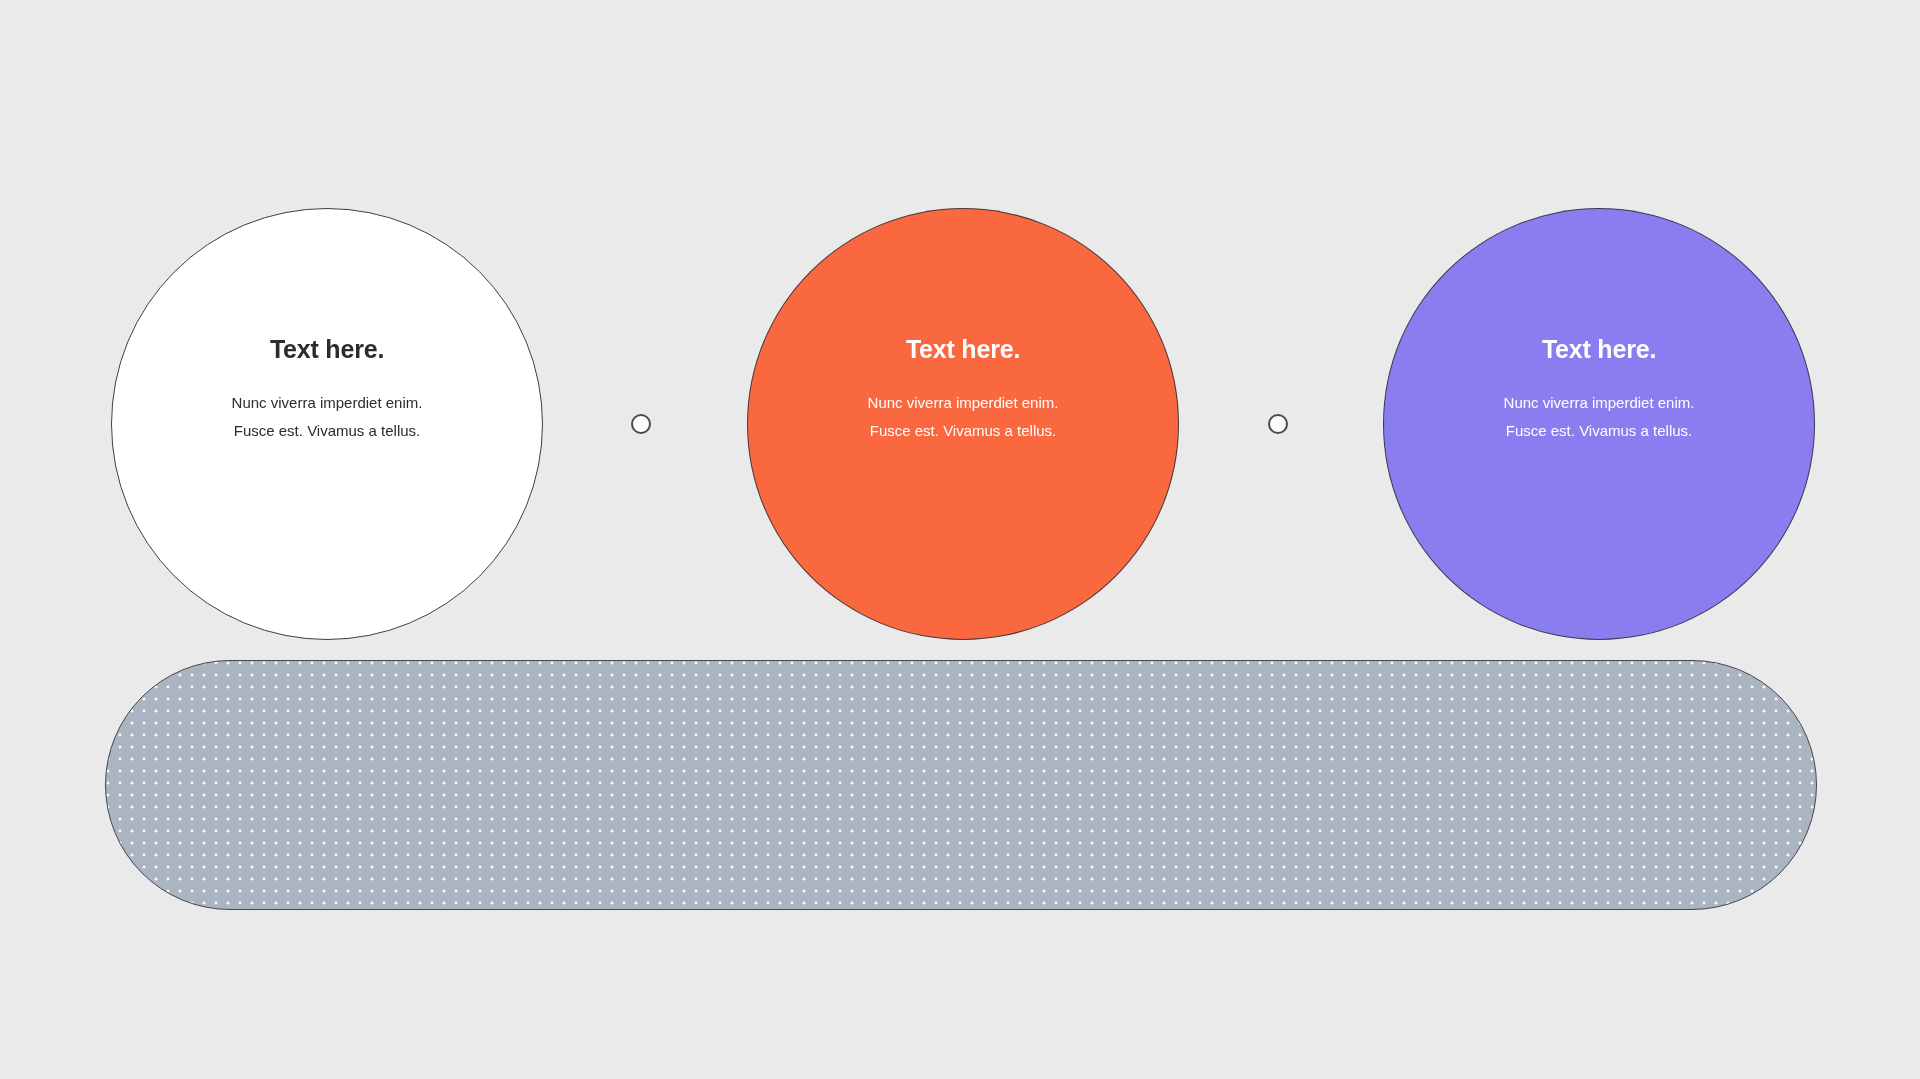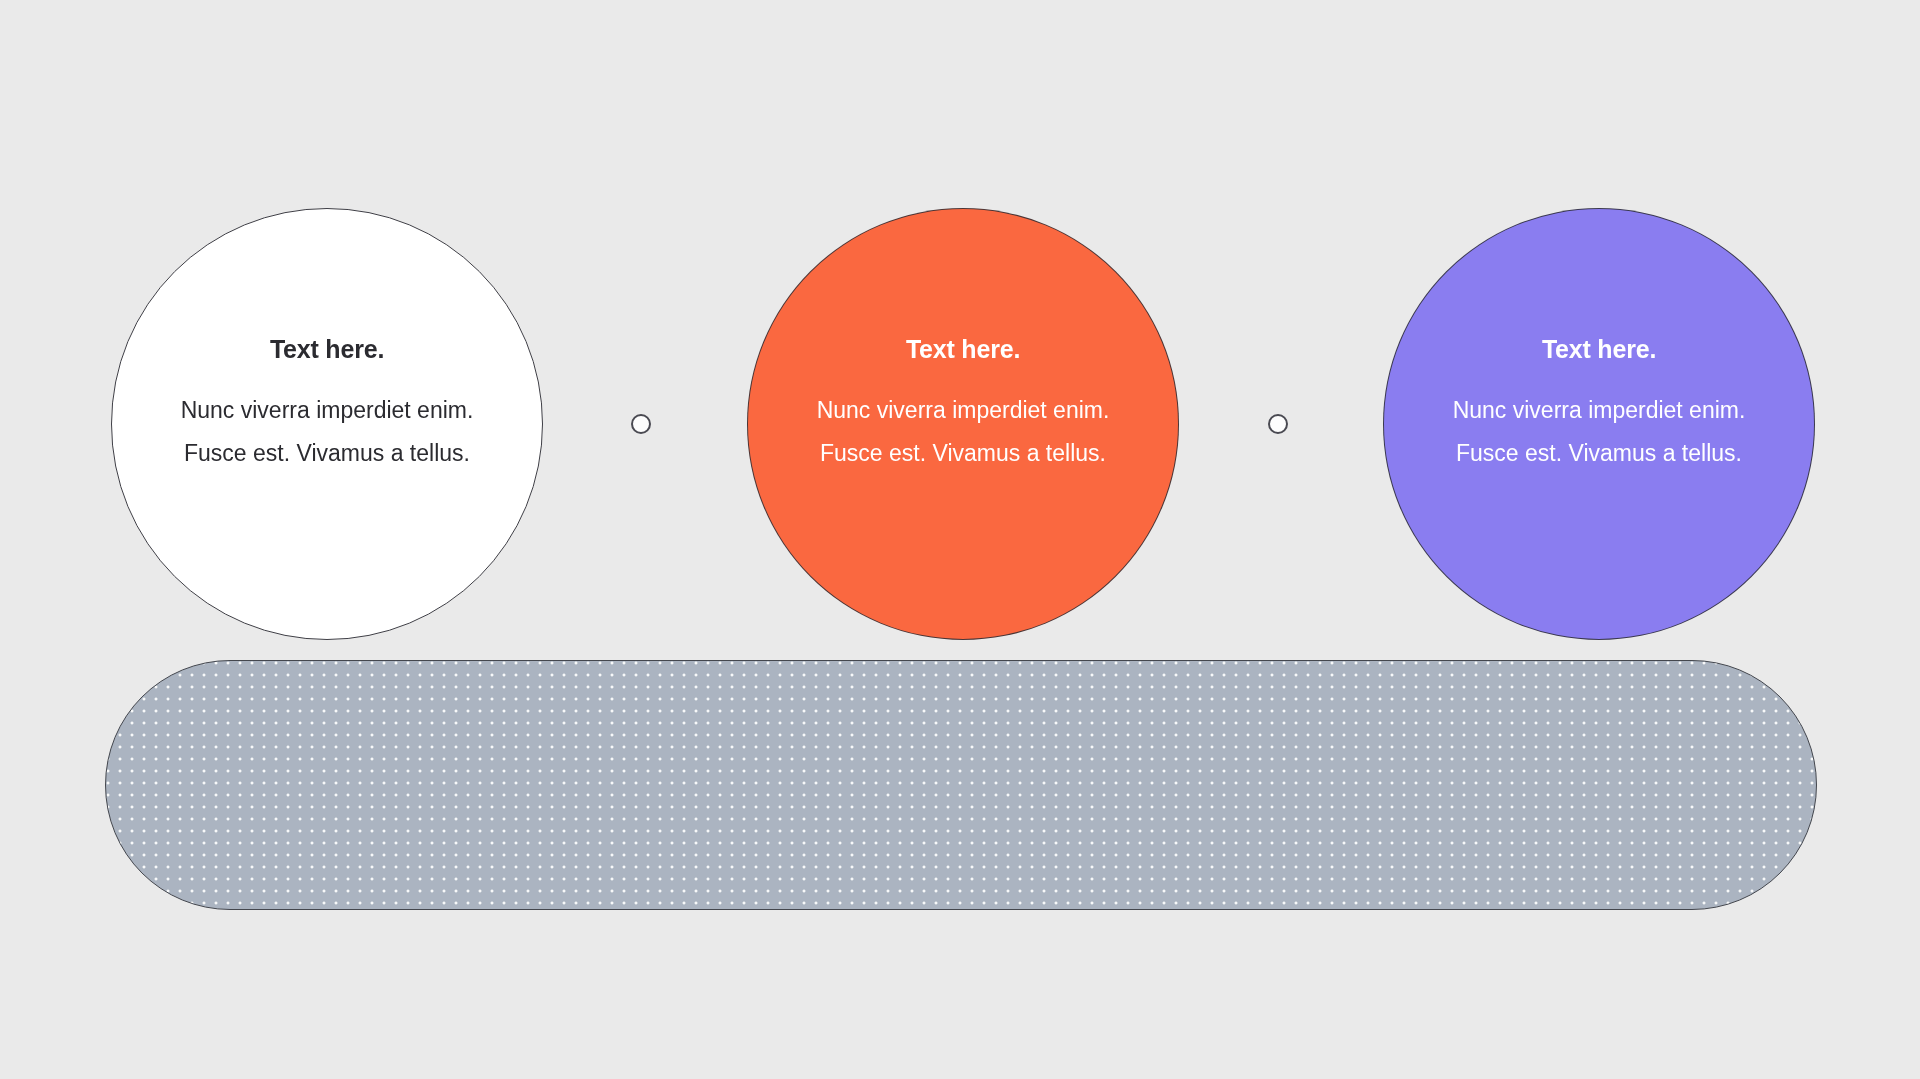--- a/index.html
+++ b/index.html
@@ -34,21 +34,21 @@
     text-align: center;
   }
   .circle .title {
     font-size: 25px;
     font-weight: bold;
     letter-spacing: -0.2px;
     line-height: 1;
     margin-top: 128px;
   }
   .circle .body {
-    font-size: 23px;
+    font-size: 15px;
     font-weight: normal;
     line-height: 1.85;
     margin-top: 27px;
     white-space: nowrap;
   }
   .circle .body .line { display: block; }
 
   .circle.light {
     background: #ffffff;
     border: 1.4px solid #3f3f46;

